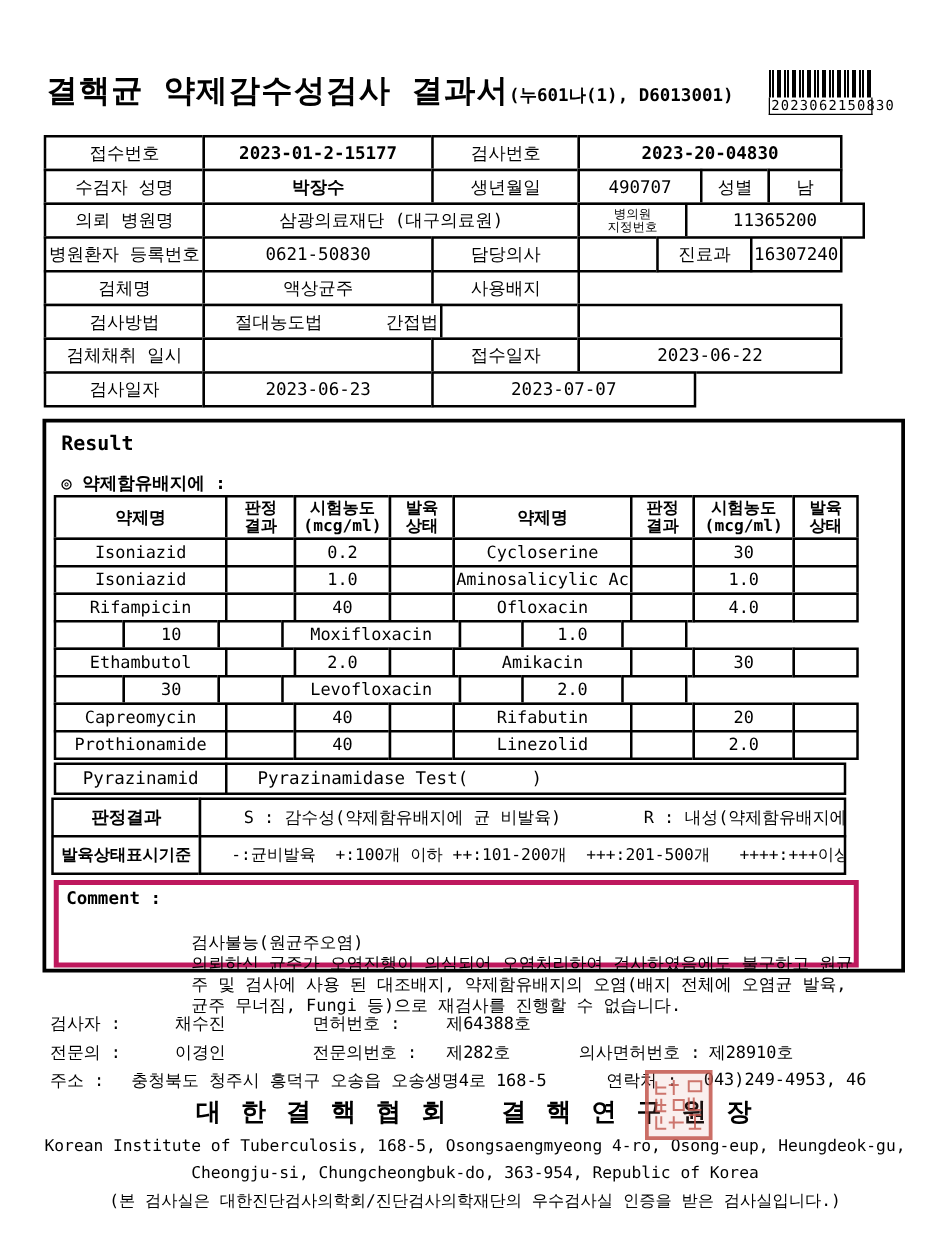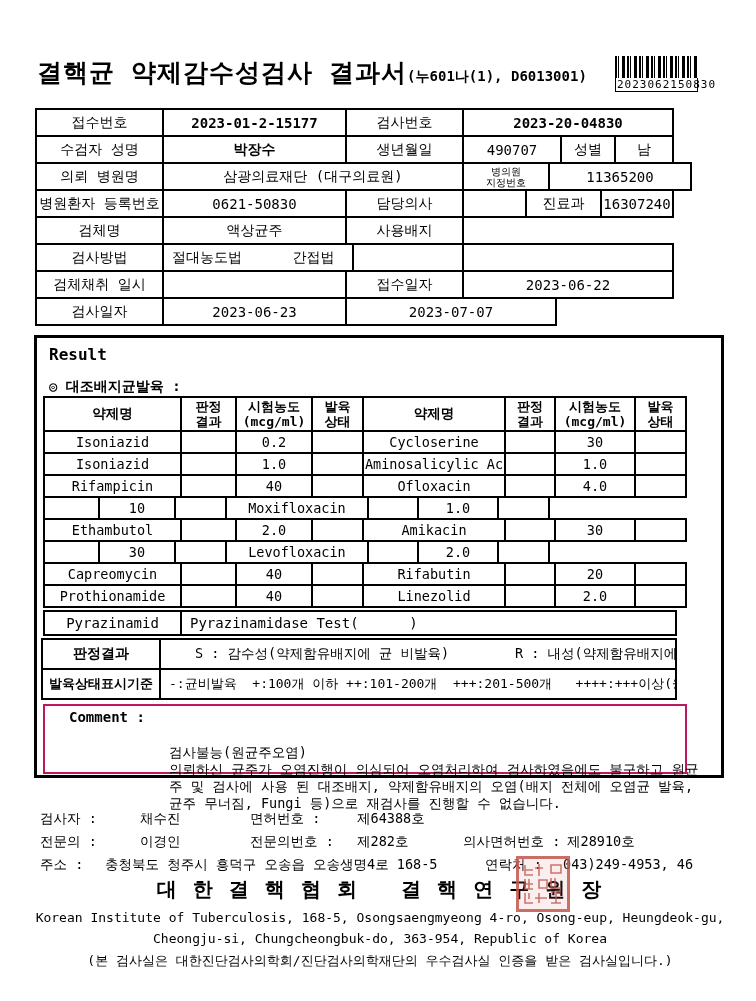--- a/index.html
+++ b/index.html
@@ -11,21 +11,21 @@
   .doc-title .suffix{font-size:14px;font-weight:bold;letter-spacing:0;}
   .barcode{position:absolute;top:0px;right:28px;width:83px;text-align:center;}
   .barcode .bars{height:22px;background:repeating-linear-gradient(90deg,
       #000 0 2px,#fff 2px 3px,#000 3px 4px,#fff 4px 7px,#000 7px 10px,#fff 10px 12px);}
   .barcode .num{font-size:11px;border:1px solid #000;border-top:none;padding:0 1px;letter-spacing:1px;}
   
   .cellrow{display:flex;}
   .cell{box-sizing:border-box;border:2px solid #000;margin-left:-2px;margin-top:-2px;
         display:flex;align-items:center;justify-content:center;font-size:14px;
         white-space:nowrap;overflow:hidden;background:#fff;}
-  .left{justify-content:flex-start;padding-left:8px;}
+  .left{justify-content:flex-start;padding-left:24px;}
   .b{font-weight:bold;}
   .pre{white-space:pre;}
   
   .info-table{position:absolute;top:110px;left:37px;}
   .info-table .cell{height:29px;}
   .two-line{flex-direction:column;line-height:11px;font-size:10px;justify-content:center;}
   
   .result-box{position:absolute;top:335px;left:34px;width:690px;height:443px;
               border:3px solid #000;box-sizing:border-box;}
   .result-heading{position:absolute;top:7px;left:12px;font-size:16px;font-weight:bold;}
@@ -33,21 +33,21 @@
   .drug-table{position:absolute;top:60px;left:8px;}
   .drug-table .cell{height:24px;font-size:13.5px;}
   .drug-table .thead .cell{height:36px;font-weight:bold;}
   .hl{line-height:15px;font-size:13px;text-align:center;}
   .pyra-table{position:absolute;top:274px;left:8px;}
   .pyra-table .cell{height:26px;}
   .judge-table{position:absolute;top:302px;left:6px;}
   .judge-table .cell{height:32px;}
   .sr-cell{justify-content:flex-start;padding-left:34px;gap:66px;font-size:13.5px;}
   .comment-box{position:absolute;top:366px;left:6px;width:644px;height:70px;
-               border:2px solid #be185d;box-sizing:border-box;display:flex;padding:3px 24px;}
+               border:4px solid #be185d;box-sizing:border-box;display:flex;padding:3px 6px;}
   .comment-label{width:100px;font-size:14px;font-weight:bold;flex:none;}
   .comment-text{font-size:13.5px;line-height:17px;white-space:nowrap;margin-top:35px;}
   
   .footer{position:absolute;top:810px;left:35px;width:690px;height:170px;}
   .fline{position:absolute;left:0;right:0;height:20px;font-size:13.5px;}
   .fline span{position:absolute;white-space:nowrap;}
   .org-line{position:absolute;top:66px;left:0;right:0;text-align:center;
             font-size:20px;font-weight:bold;letter-spacing:2px;white-space:pre;}
   .en-line{position:absolute;left:0;right:0;text-align:center;font-size:13px;white-space:nowrap;}
   .cert-line{position:absolute;left:0;right:0;top:142px;text-align:center;font-size:13px;white-space:nowrap;}
@@ -122,21 +122,21 @@
     </div>
     <div class="cellrow">
       <div class="cell" style="width:129px">검사일자</div>
       <div class="cell" style="width:185px">2023-06-23</div>
       <div class="cell" style="width:212px">2023-07-07</div>
     </div>
   </div>
 
   <div class="result-box">
     <div class="result-heading">Result</div>
-    <div class="result-sub">◎ 대조배지균발육 :</div>
+    <div class="result-sub">◎ 약제함유배지에 :</div>
 
     <div class="drug-table">
       <div class="cellrow thead">
         <div class="cell" style="width:139px">약제명</div>
         <div class="cell" style="width:57px">
           <div>
               <div class="hl">판정</div>
               <div class="hl">결과</div>
             </div>
         </div>

